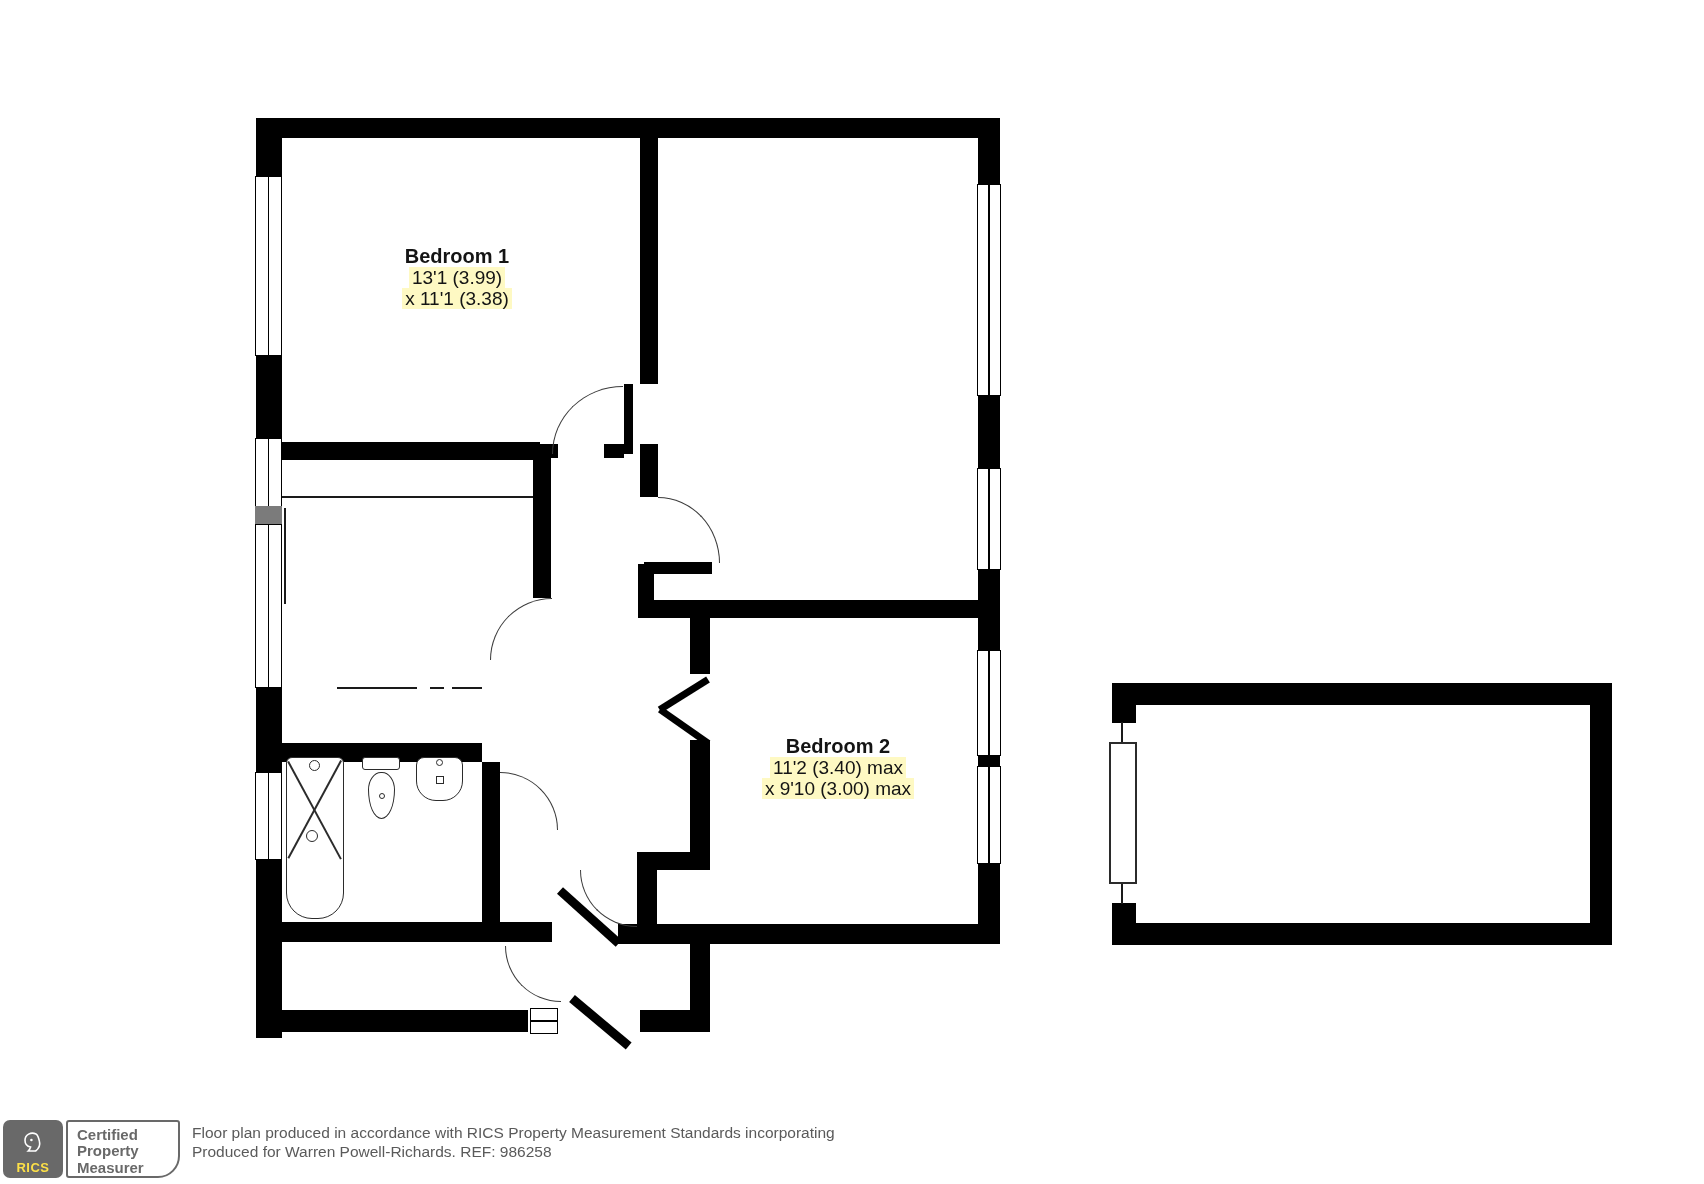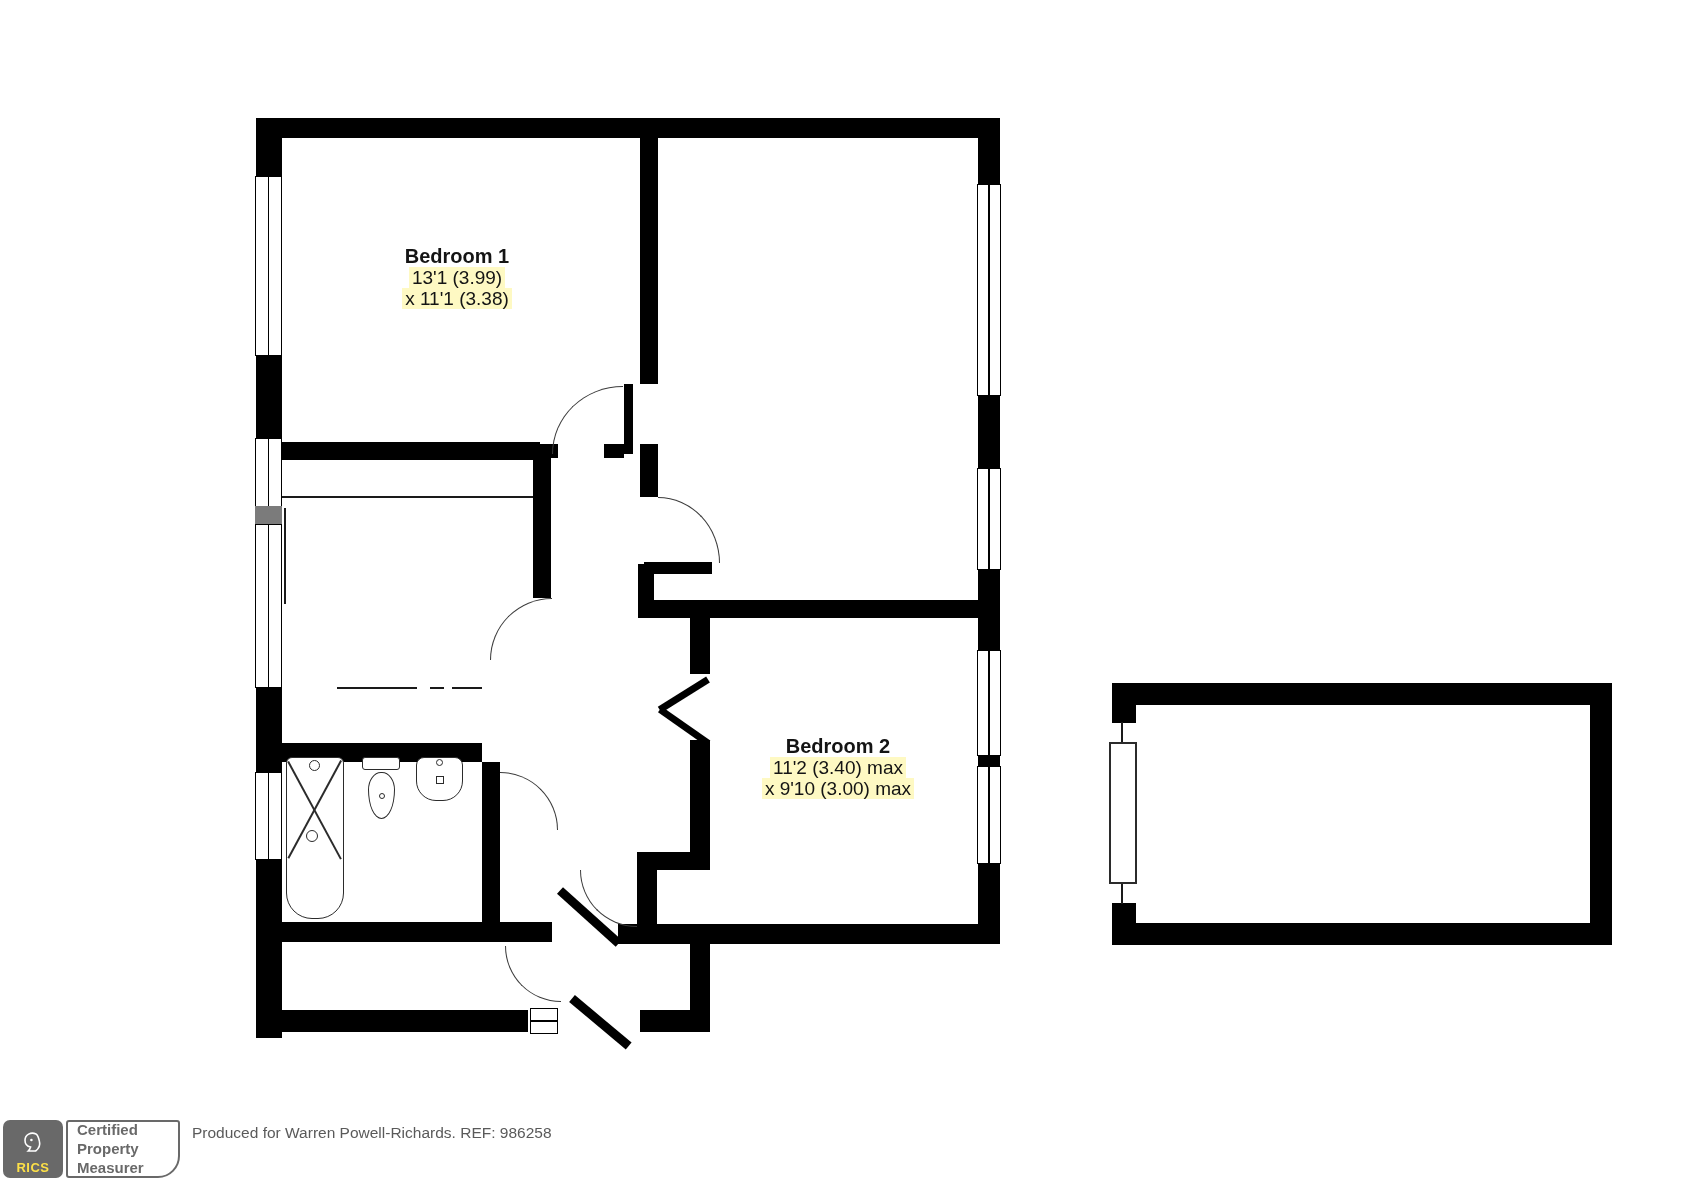--- a/index.html
+++ b/index.html
@@ -19,21 +19,21 @@
   .xline{position:absolute;height:1.6px;background:#2b2b2b;transform-origin:0 0;}
   .label{position:absolute;display:flex;flex-direction:column;align-items:center;text-align:center;color:#141414;}
   .label .rname{font-weight:bold;font-size:20px;line-height:21px;background:#fff;padding:0 3px;}
   .label .rdim{font-size:19px;line-height:21px;background:#fef9c3;padding:0 3px;}
   .step{position:absolute;background:#fff;border:1.5px solid #000;box-sizing:border-box;}
   
   .ricsbox{position:absolute;left:3px;top:1120px;width:60px;height:58px;background:#696969;border-radius:7px;
            display:flex;flex-direction:column;align-items:center;justify-content:flex-end;padding-bottom:4px;box-sizing:border-box;}
   .ricsbox .rics-word{color:#fde047;font-weight:bold;font-size:13px;letter-spacing:.5px;line-height:13px;}
   .badgebox{position:absolute;left:66px;top:1120px;width:114px;height:58px;background:#fff;border:2.5px solid #696969;
-            border-radius:3px 3px 22px 3px;box-sizing:border-box;display:flex;flex-direction:column;justify-content:space-between;
+            border-radius:3px 3px 22px 3px;box-sizing:border-box;display:flex;flex-direction:column;justify-content:flex-end;
             padding-left:9px;}
   .badgebox span{color:#696969;font-weight:bold;font-size:15px;line-height:16.5px;}
   .disclaimer{position:absolute;left:192px;top:1124px;color:#5a5a5a;font-size:15.5px;line-height:18.5px;}
 </style>
 </head>
 <body>
 
 <div class="canvas">
 
   <div class="w" style="left:258px;top:118px;width:742px;height:20px"></div>
@@ -140,16 +140,17 @@
         </svg>
     </span>
     <span class="rics-word">RICS</span>
   </div>
   <div class="badgebox">
     <span>Certified</span>
     <span>Property</span>
     <span>Measurer</span>
   </div>
   <div class="disclaimer">
+    <div>Floor plan produced in accordance with RICS Property Measurement Standards incorporating</div>
     <div>Produced for Warren Powell-Richards.   REF:  986258</div>
   </div>
 
 </div>
 
 </body></html>

